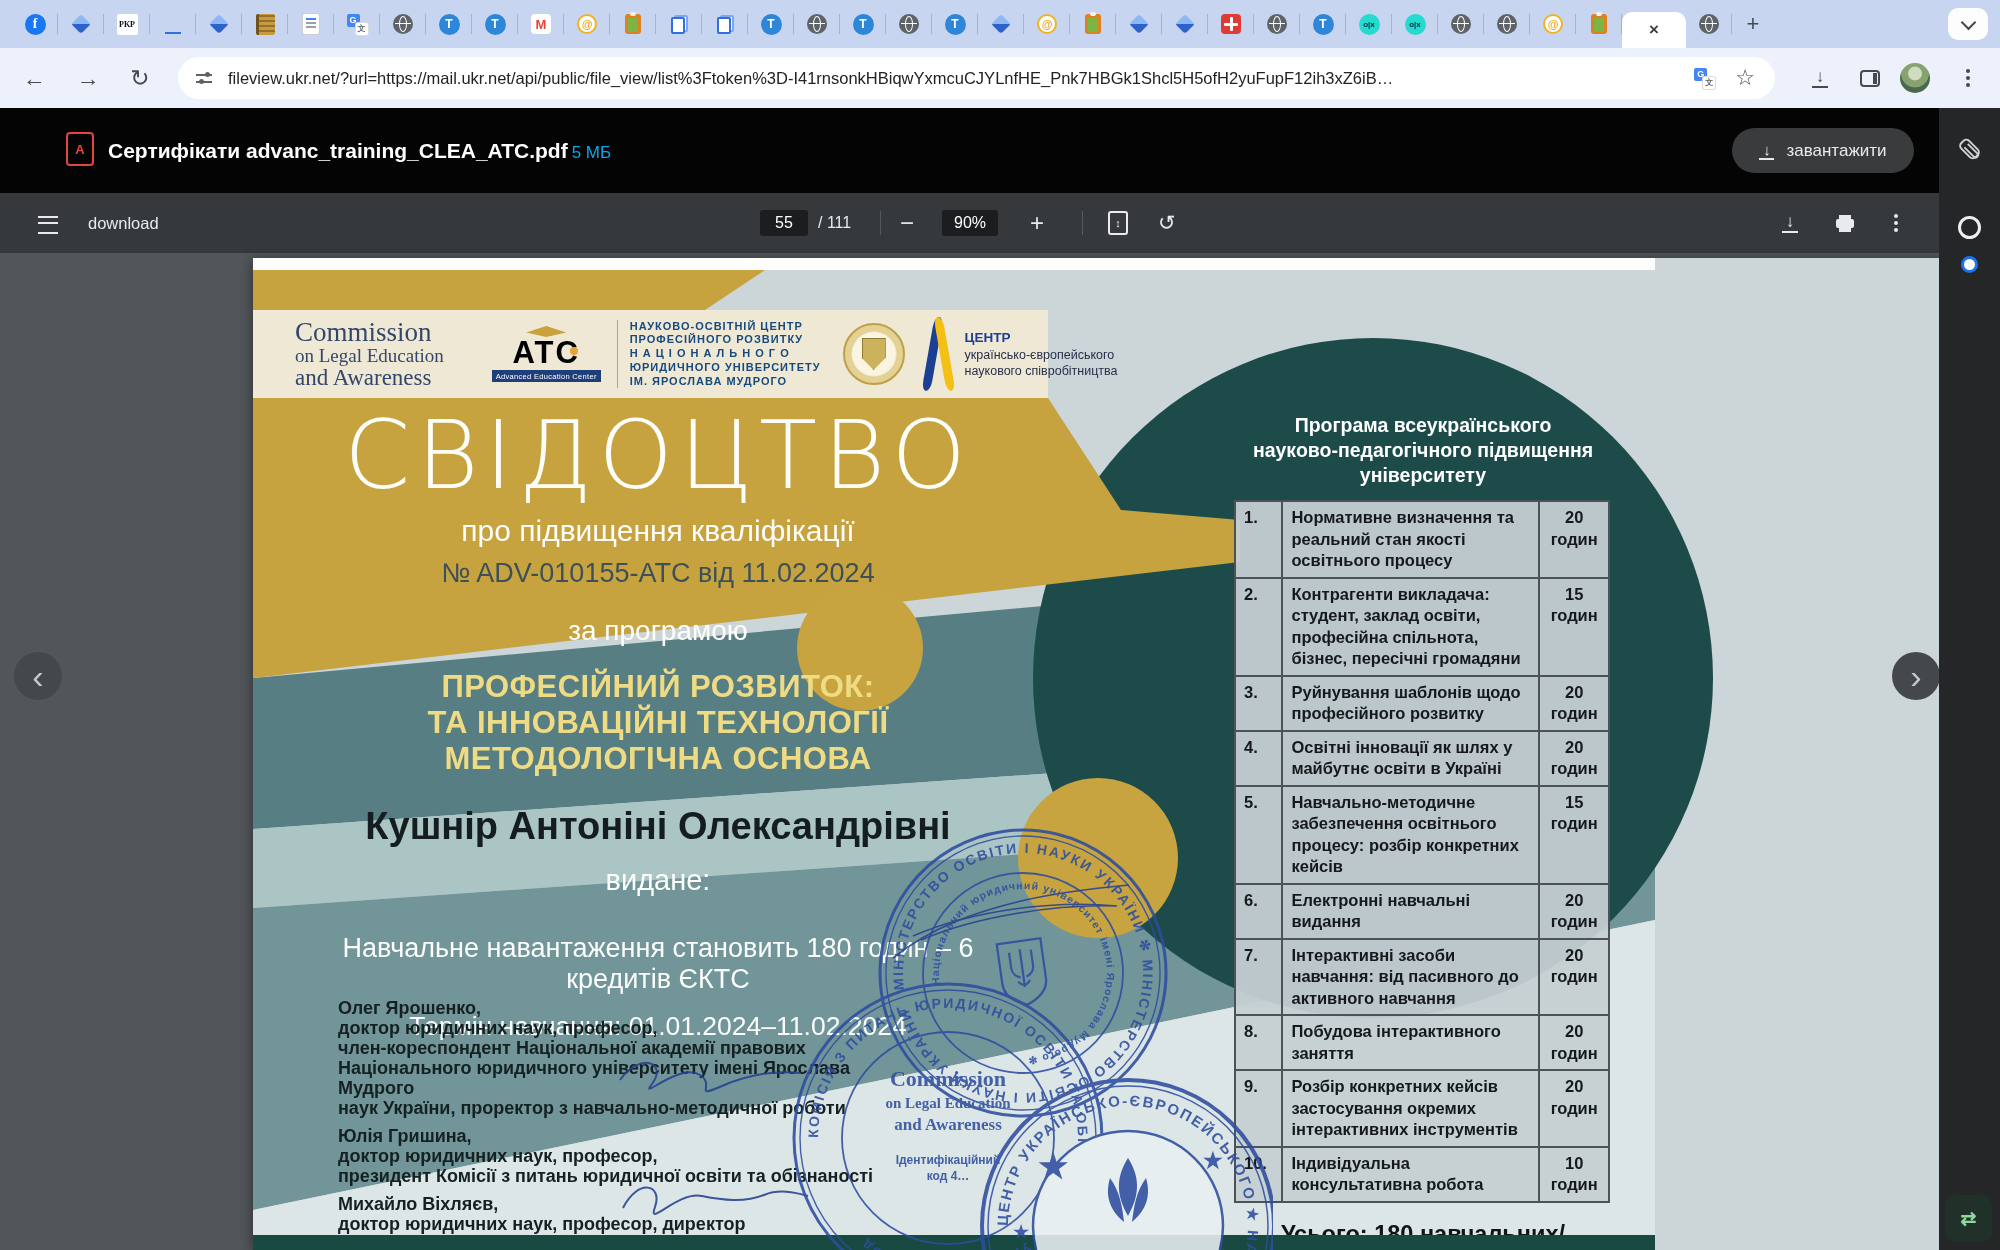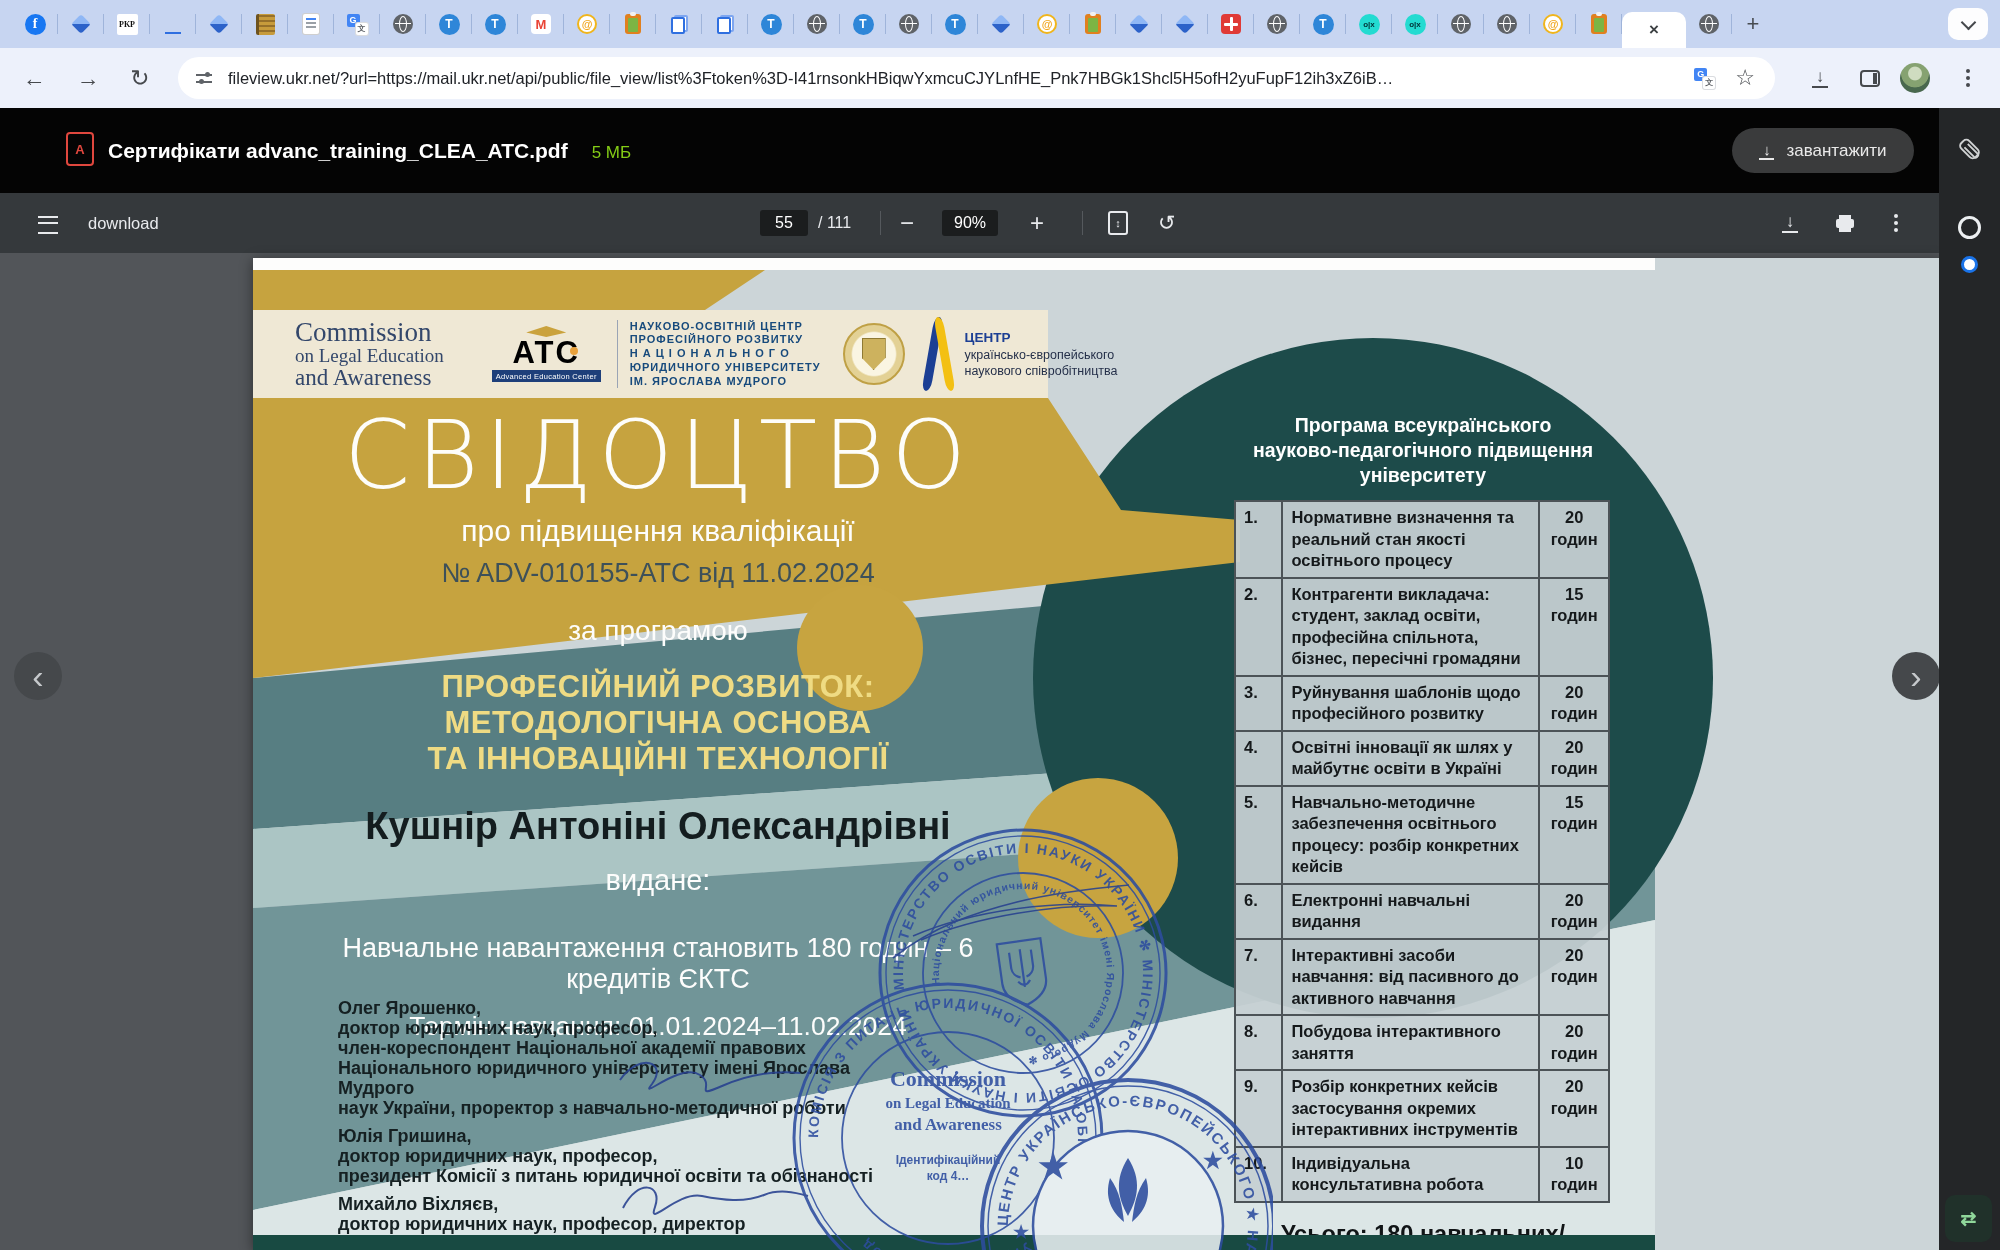--- a/index.html
+++ b/index.html
@@ -57,21 +57,21 @@
   #avatar{position:absolute;left:1900px;top:15px;width:30px;height:30px;border-radius:50%;background:radial-gradient(circle at 50% 35%,#cfdcc0 0 26%,#86a271 30% 55%,#49684e 58% 100%);}
   .icon-split{width:16px;height:13px;border:2.3px solid #46494d;border-radius:4px;position:relative;}
   .icon-split::after{content:"";position:absolute;right:1px;top:1px;bottom:1px;width:4px;background:#46494d;}
   .icon-kebab-l{width:4px;height:4px;border-radius:50%;background:#46494d;box-shadow:0 7px 0 #46494d,0 -7px 0 #46494d;}
   .dl-glyph{width:16px;height:17px;border-bottom:2.5px solid #46494d;display:flex;align-items:center;justify-content:center;font-size:17px;font-weight:700;color:#46494d;}
 
   
   #fileheader{position:absolute;left:0;top:108px;width:2000px;height:85px;background:#040404;}
   #pdf-badge{position:absolute;left:66px;top:24px;width:24px;height:30px;border:2.5px solid #e0473e;border-radius:4px;display:flex;align-items:center;justify-content:center;color:#e0473e;font-weight:900;font-size:13px;}
   #filename{position:absolute;left:108px;top:50%;transform:translateY(-50%);font-size:21px;font-weight:700;color:#fff;white-space:nowrap;}
-  #filesize{color:#84cc16;font-weight:400;font-size:17px;margin-left:24px;}
+  #filesize{color:#0ea5e9;font-weight:400;font-size:17px;margin-left:4px;}
   #dl-button{position:absolute;left:1732px;top:20px;width:182px;height:45px;background:#3a3b3c;border-radius:23px;display:flex;align-items:center;justify-content:center;gap:12px;color:#e9e9e9;font-size:17px;}
   #dl-button .dlg{width:15px;height:16px;border-bottom:2.5px solid #e9e9e9;display:flex;align-items:center;justify-content:center;color:#e9e9e9;font-size:15px;font-weight:700;}
 
   
   #pdftoolbar{position:absolute;left:0;top:193px;width:2000px;height:60px;background:#35393c;color:#e8eaed;}
   .pt{position:absolute;top:0;height:60px;display:flex;align-items:center;}
   #hamburger{left:38px;width:20px;height:14px;align-self:center;top:23px;position:absolute;border-top:2.5px solid #e8eaed;border-bottom:2.5px solid #e8eaed;}
   #hamburger::before{content:"";position:absolute;left:0;right:0;top:3.5px;height:2.5px;background:#e8eaed;}
   #pdftitle{left:88px;font-size:16.5px;}
   .numbox{background:#1b1d1e;border-radius:3px;color:#fff;display:flex;align-items:center;justify-content:center;font-size:16px;}
@@ -449,22 +449,22 @@
         </div>
       </div>
 
       <div id="cert-left">
         <div id="t-main">СВІДОЦТВО</div>
         <div id="t-sub">про підвищення кваліфікації</div>
         <div id="t-num">№ ADV-010155-ATC від 11.02.2024</div>
         <div id="t-prog-label">за програмою</div>
         <div id="t-progtitle">
             <div>ПРОФЕСІЙНИЙ РОЗВИТОК:</div>
+            <div>ТА ІННОВАЦІЙНІ ТЕХНОЛОГІЇ</div>
             <div>МЕТОДОЛОГІЧНА ОСНОВА</div>
-            <div>ТА ІННОВАЦІЙНІ ТЕХНОЛОГІЇ</div>
           </div>
         <div id="t-name">Кушнір Антоніні Олександрівні</div>
         <div id="t-issued">видане:</div>
         <div id="t-load">Навчальне навантаження становить 180 годин – 6 кредитів ЄКТС</div>
         <div id="t-term">Термін навчання: 01.01.2024–11.02.2024</div>
       </div>
 
       <div id="signatures">
           <div class="sigblock">
             <div>Олег Ярошенко,</div>

